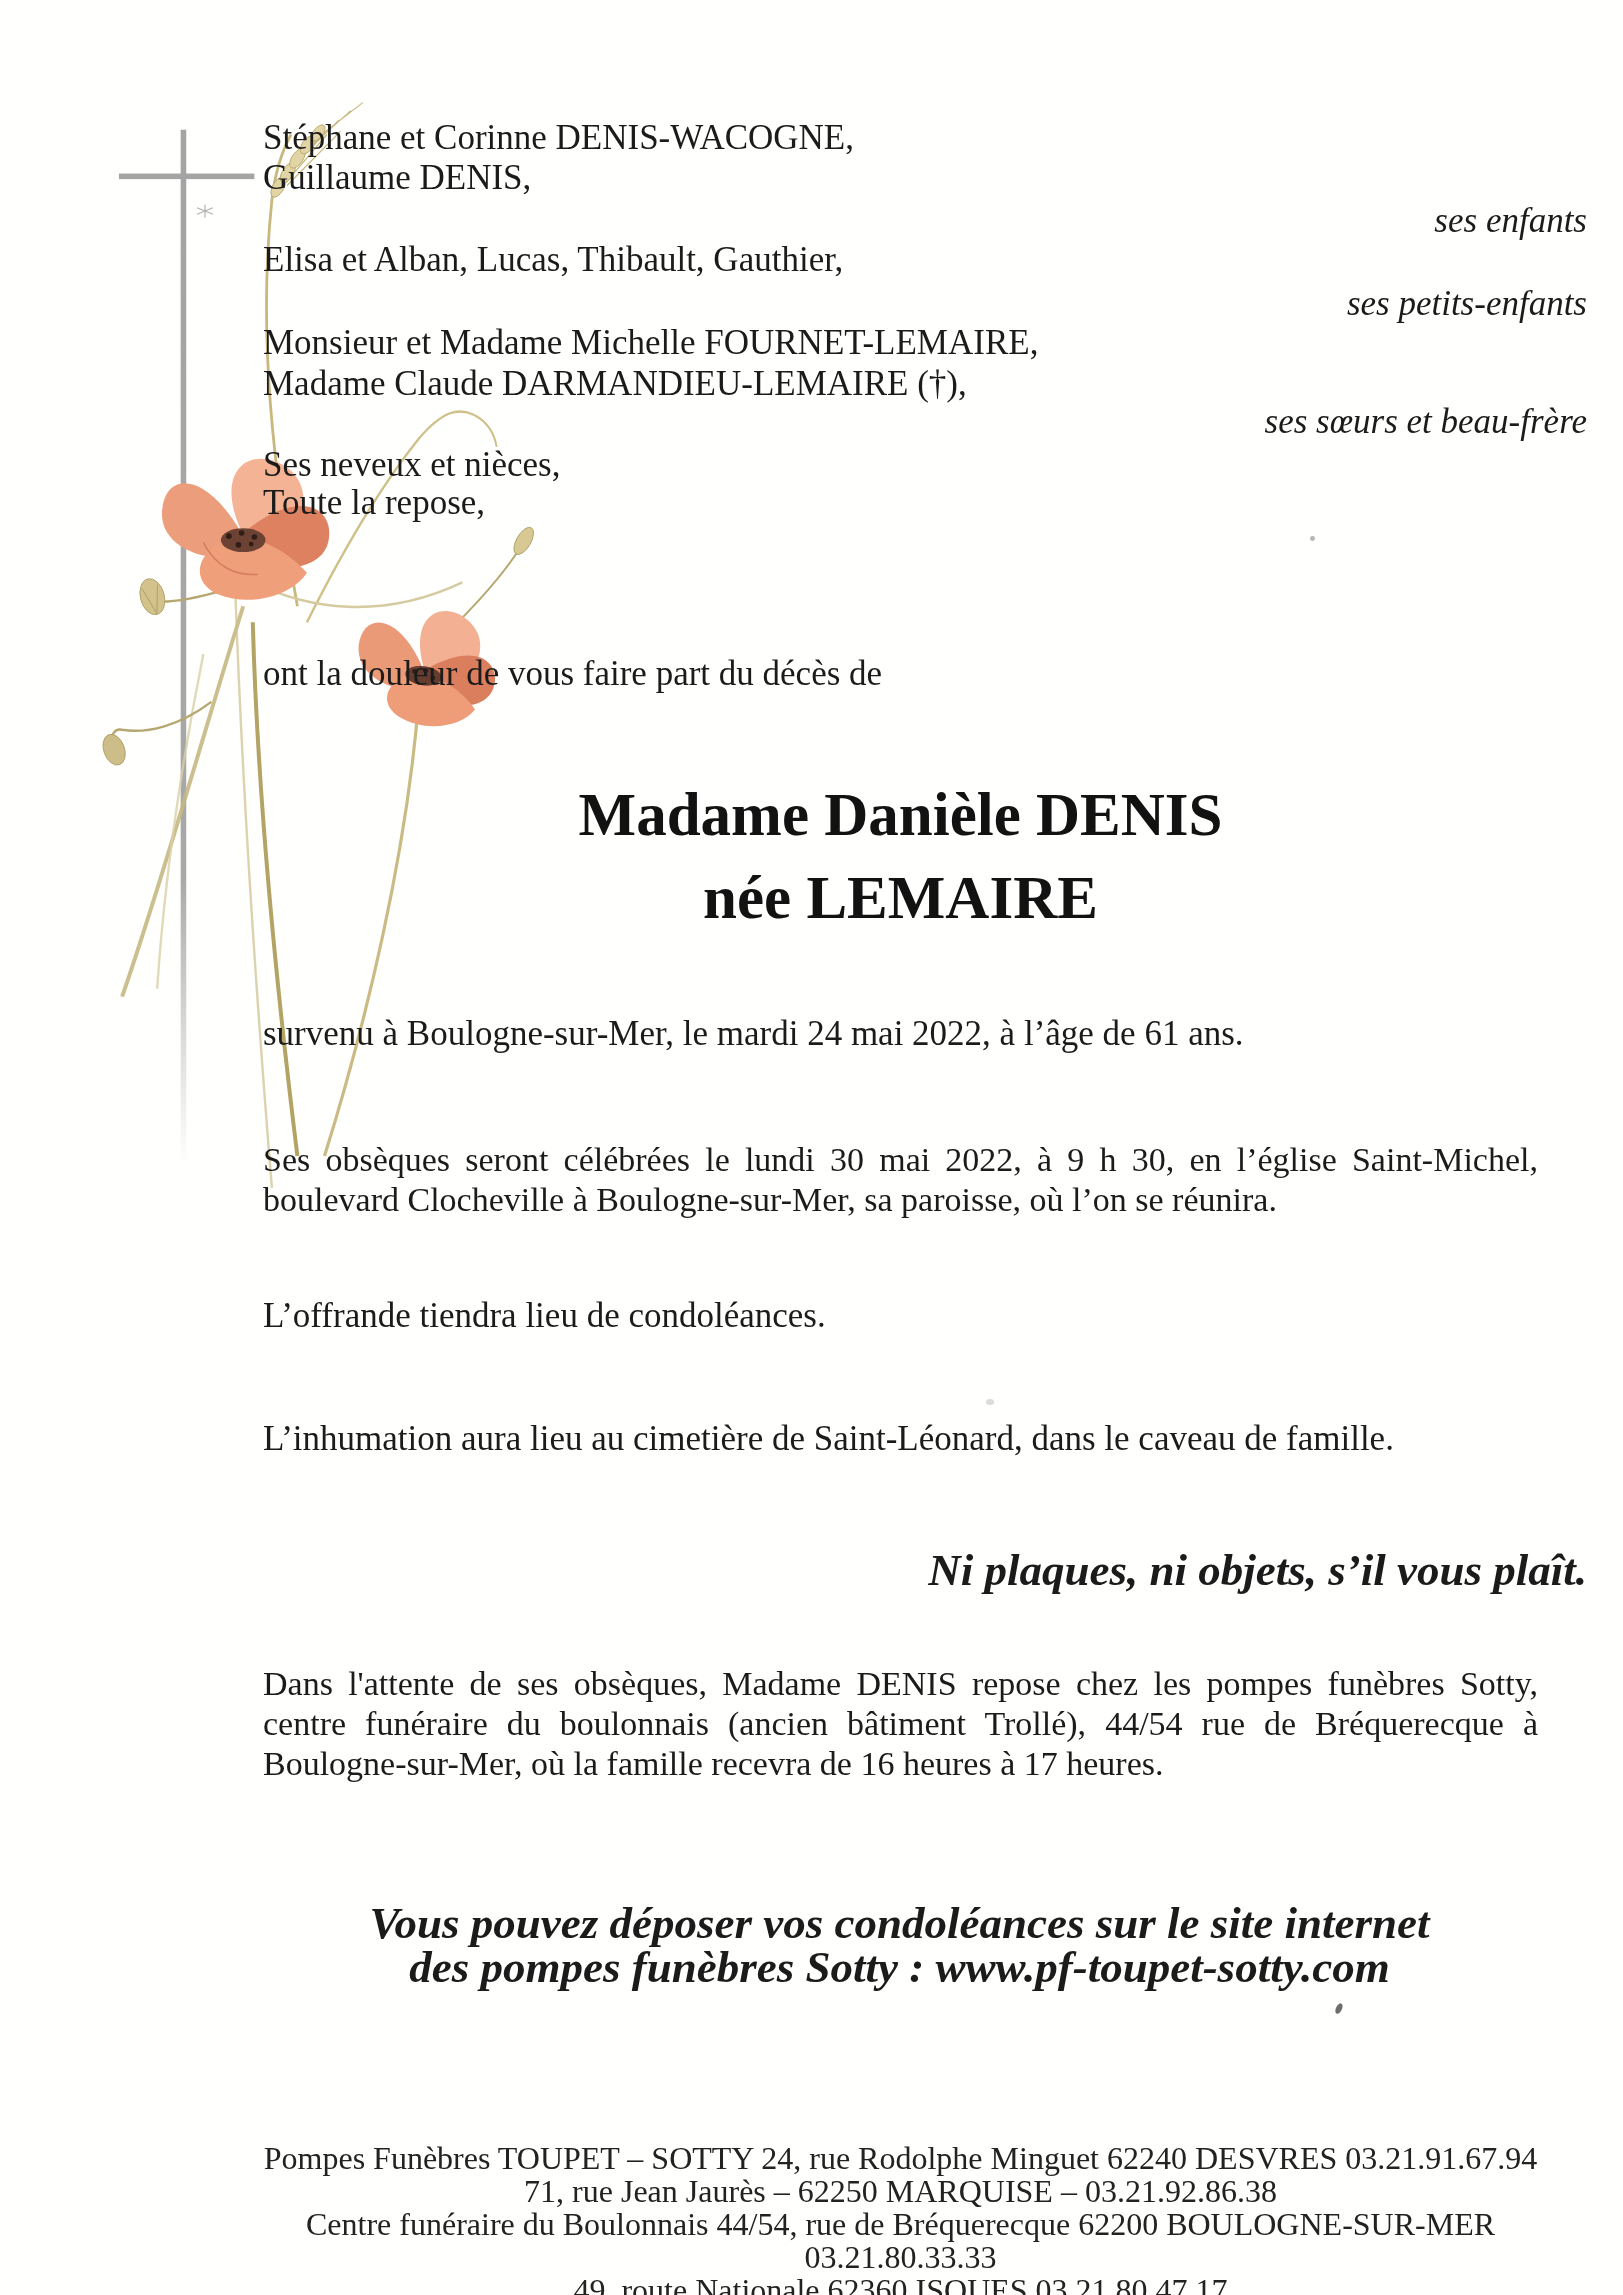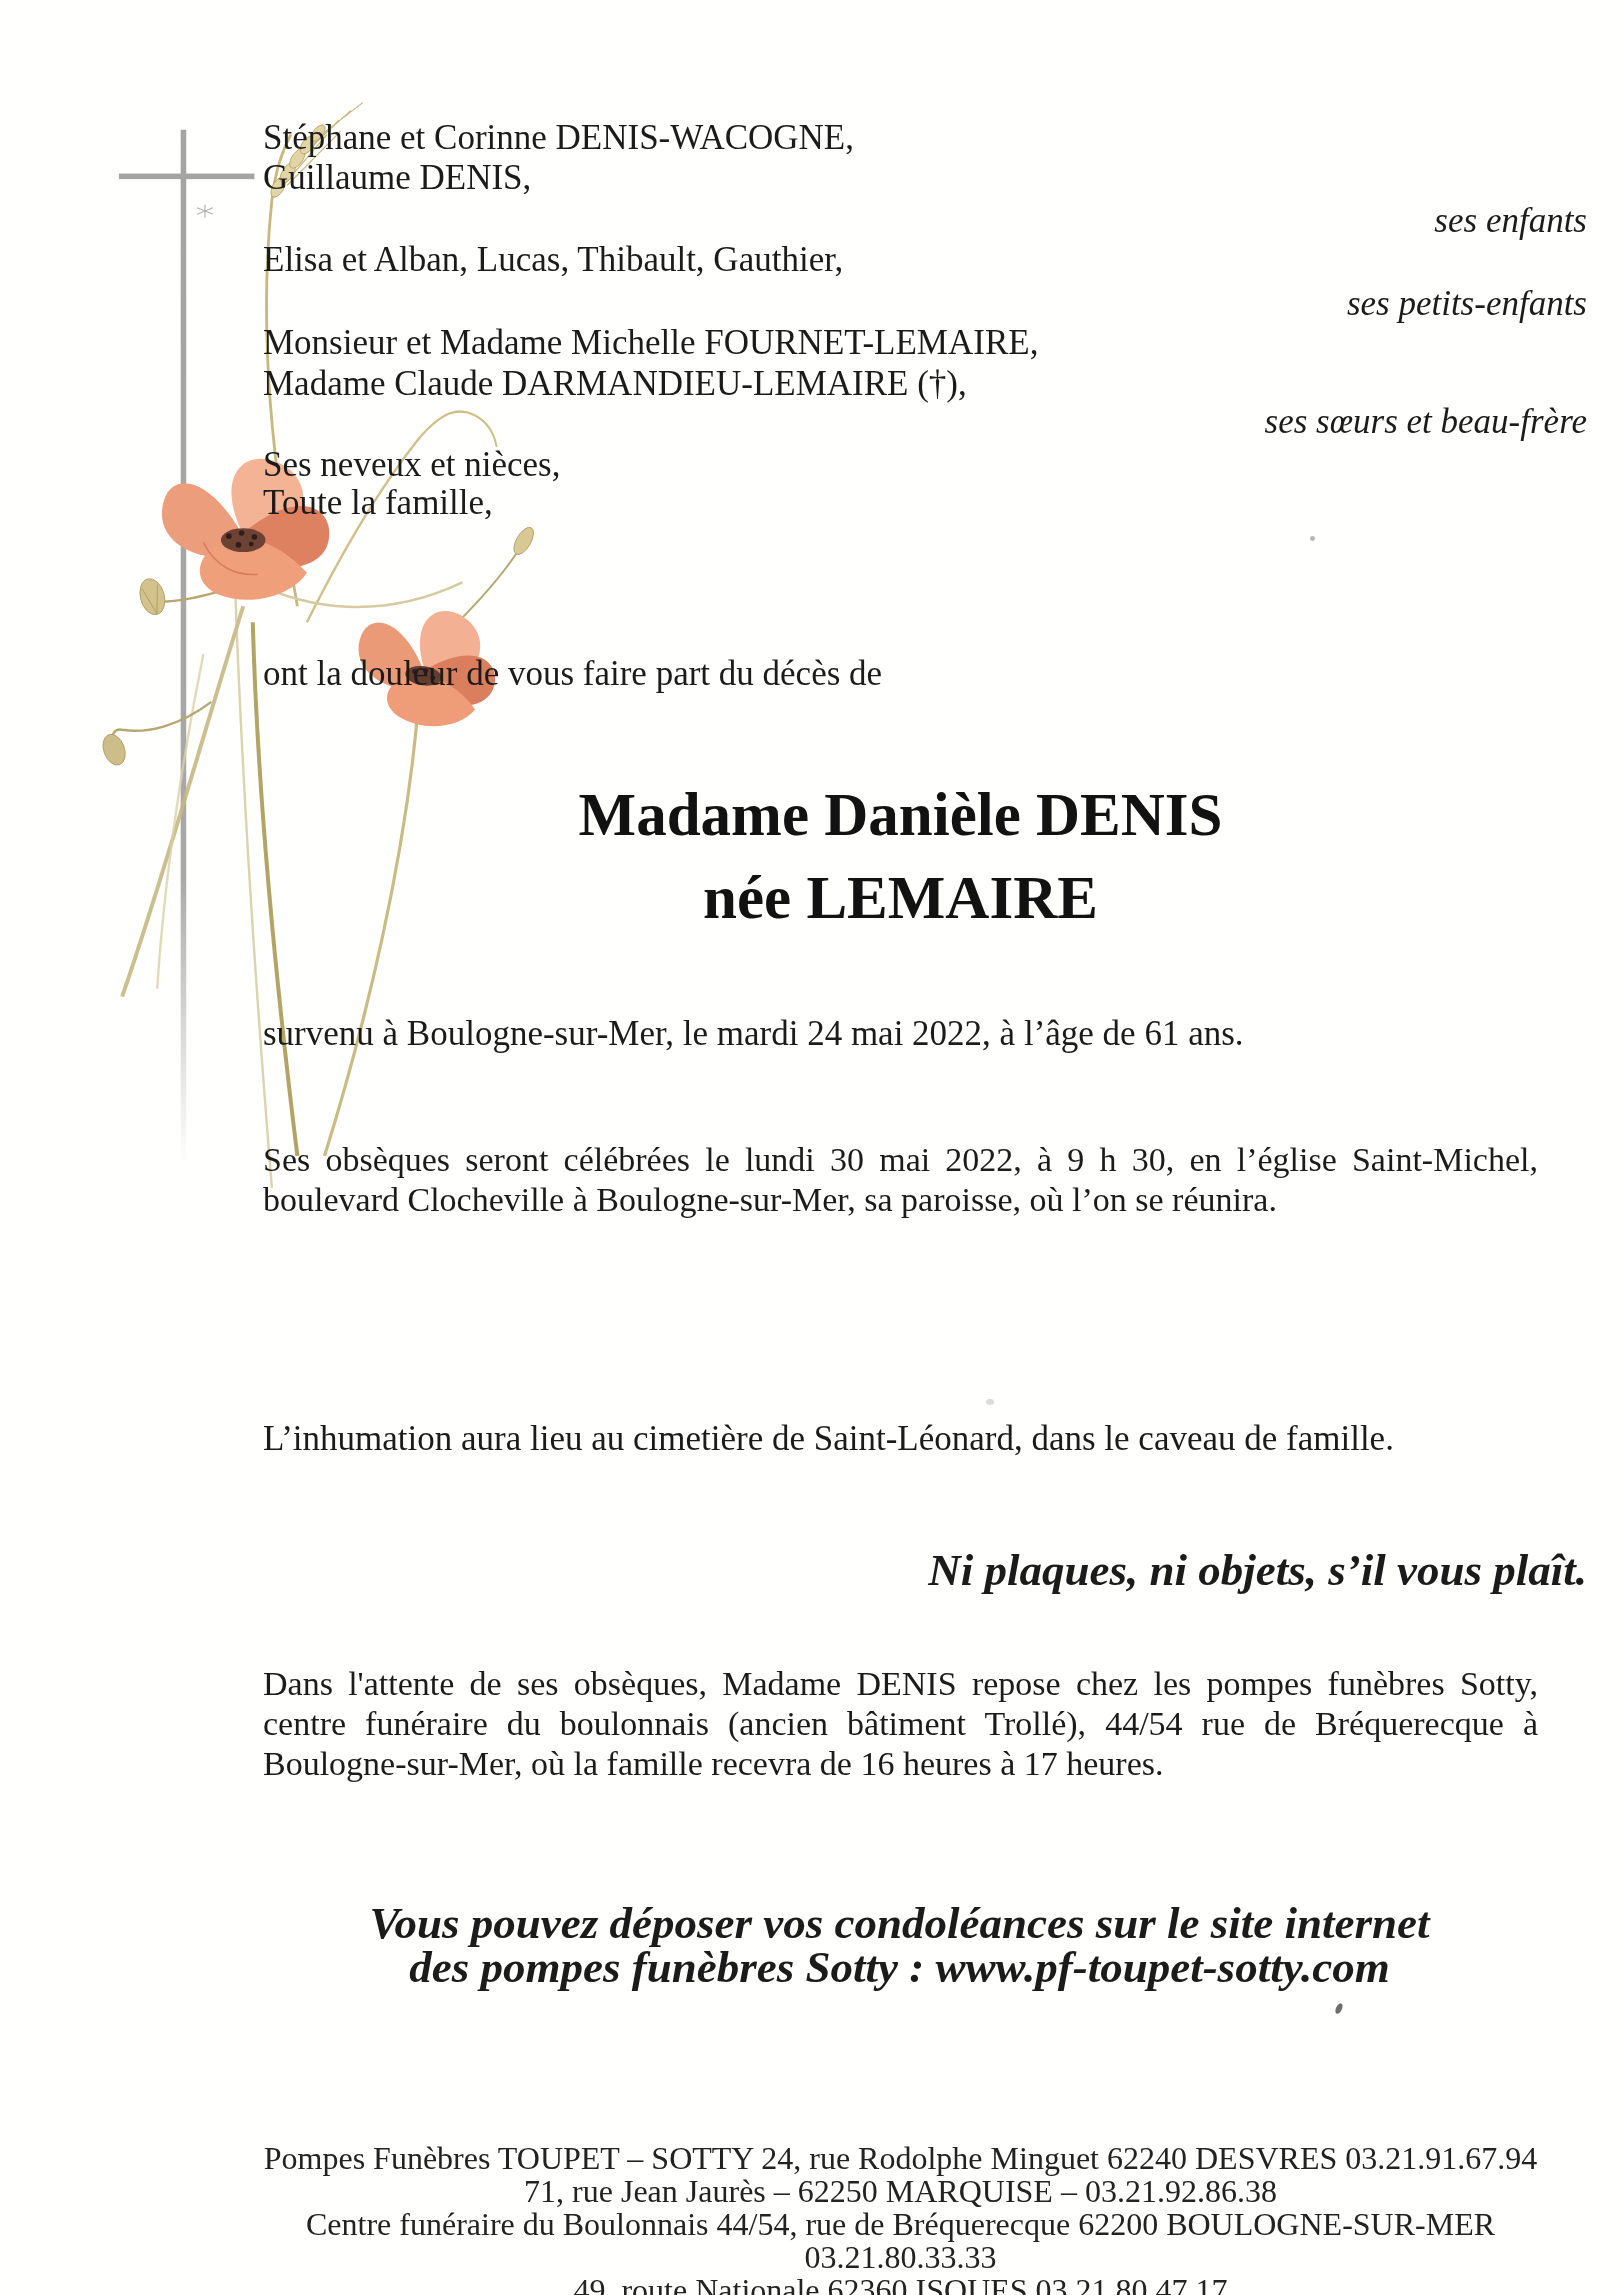--- a/index.html
+++ b/index.html
@@ -132,36 +132,37 @@
   <div class="t body44 it right" style="top:202px">ses enfants</div>
 
   <div class="t body44 left" style="top:241px">Elisa et Alban, Lucas, Thibault, Gauthier,</div>
   <div class="t body44 it right" style="top:285px">ses petits-enfants</div>
 
   <div class="t body44 left" style="top:324px">Monsieur et Madame Michelle FOURNET-LEMAIRE,</div>
   <div class="t body44 left" style="top:365px">Madame Claude DARMANDIEU-LEMAIRE (†),</div>
   <div class="t body44 it right" style="top:403px">ses sœurs et beau-frère</div>
 
   <div class="t body44 left" style="top:446px">Ses neveux et nièces,</div>
-  <div class="t body44 left" style="top:484px">Toute la famille,</div>
+  <div class="t body44 left" style="top:484px">Toute la repose,</div>
 
   <div class="t body44 left" style="top:655px">ont la douleur de vous faire part du décès de</div>
 
   <div class="title-block" style="top:773px">
     <div>Madame Danièle DENIS</div>
     <div>née LEMAIRE</div>
   </div>
 
   <div class="t body44 left" style="top:1015px">survenu à Boulogne-sur-Mer, le mardi 24 mai 2022, à l’âge de 61 ans.</div>
 
   <div class="para" style="top:1140px">
     <div class="jline">Ses obsèques seront célébrées le lundi 30 mai 2022, à 9 h 30, en l’église Saint-Michel,</div>
     <div class="nline">boulevard Clocheville à Boulogne-sur-Mer, sa paroisse, où l’on se réunira.</div>
   </div>
 
+  <div class="t body44 left" style="top:1297px">L’offrande tiendra lieu de condoléances.</div>
 
   <div class="t body44 left" style="top:1420px">L’inhumation aura lieu au cimetière de Saint-Léonard, dans le caveau de famille.</div>
 
   <div class="t boldit right" style="top:1546px">Ni plaques, ni objets, s’il vous plaît.</div>
 
   <div class="para" style="top:1664px">
     <div class="jline">Dans l'attente de ses obsèques, Madame DENIS repose chez les pompes funèbres Sotty,</div>
     <div class="jline">centre funéraire du boulonnais (ancien bâtiment Trollé), 44/54 rue de Bréquerecque à</div>
     <div class="nline">Boulogne-sur-Mer, où la famille recevra de 16 heures à 17 heures.</div>
   </div>

